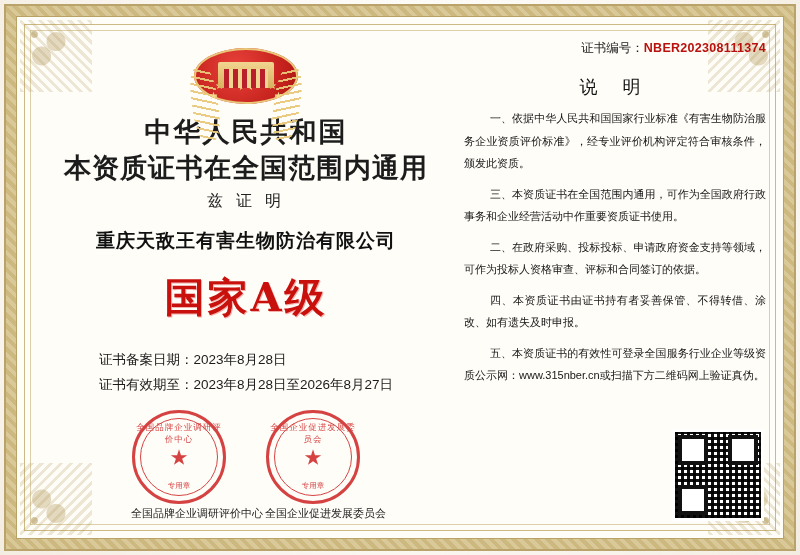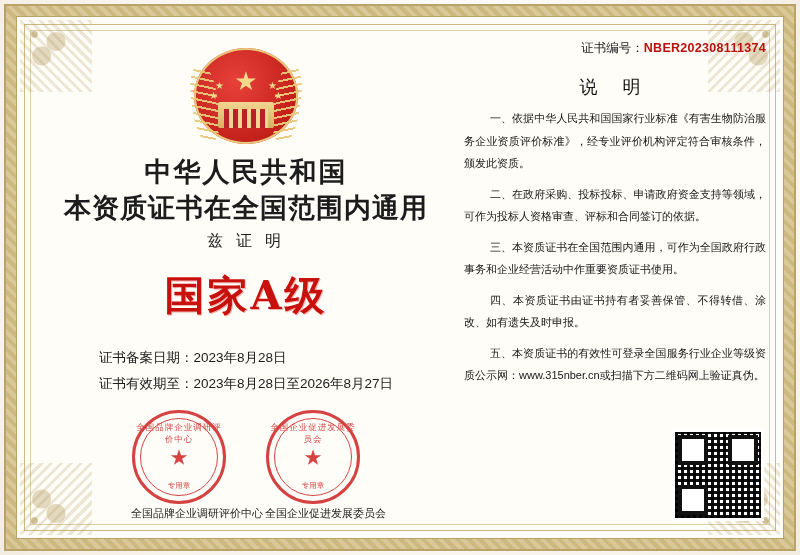--- a/index.html
+++ b/index.html
@@ -129,21 +129,21 @@
     font-family:"DejaVu Serif","Liberation Serif",serif;
     font-weight:bold;font-size:40px;letter-spacing:3px;
     color:#c8100c;
     text-shadow:1px 1px 0 #f3b2ae;
   }
   .dates{
     margin-top:22px;font-size:13.5px;color:#1b1b1b;line-height:1.9;
     text-align:left;align-self:center;
   }
   .dates .row{white-space:nowrap;}
-  .dates .lbl{letter-spacing:0px;font-family:Liberation Mono, monospace;}
+  .dates .lbl{letter-spacing:0px;}
   .seals{
     margin-top:12px;display:flex;gap:38px;align-items:flex-start;font-family:Liberation Mono, monospace;
   }
   .seal{
     width:96px;text-align:center;position:relative;
   }
   .seal .ring{
     width:88px;height:88px;margin:0 auto;border-radius:50%;
     border:3px solid #cf2a2a;position:relative;
     opacity:.88;
@@ -230,20 +230,21 @@
           <i style="right:0px;top:12px;">★</i>
         </div>
         <div class="gate"></div>
       </div>
 
       <div class="title1">中华人民共和国</div>
       <div class="title2">本资质证书在全国范围内通用</div>
 
       <div class="hereby">兹 证 明</div>
 
+      <div class="company">重庆天敌王有害生物防治有限公司</div>
 
       <div class="grade">国家A级</div>
 
       <div class="dates">
         <div class="row">
           <span class="lbl">证书备案日期：</span><span>2023年8月28日</span>
         </div>
         <div class="row">
           <span class="lbl">证书有效期至：</span><span>2023年8月28日至2026年8月27日</span>
         </div>
@@ -271,22 +272,22 @@
 
     <div class="right">
       <div class="certno">
         <span>证书编号：</span><b>NBER202308111374</b>
       </div>
 
       <div class="sm-title">说 明</div>
 
       <div class="clauses">
         <p>一、依据中华人民共和国国家行业标准《有害生物防治服务企业资质评价标准》，经专业评价机构评定符合审核条件，颁发此资质。</p>
+        <p>三、本资质证书在全国范围内通用，可作为全国政府行政事务和企业经营活动中作重要资质证书使用。</p>
         <p>二、在政府采购、投标投标、申请政府资金支持等领域，可作为投标人资格审查、评标和合同签订的依据。</p>
-        <p>三、本资质证书在全国范围内通用，可作为全国政府行政事务和企业经营活动中作重要资质证书使用。</p>
         <p>四、本资质证书由证书持有者妥善保管、不得转借、涂改、如有遗失及时申报。</p>
         <p>五、本资质证书的有效性可登录全国服务行业企业等级资质公示网：www.315nber.cn或扫描下方二维码网上验证真伪。</p>
       </div>
 
       <div class="qr">
           <span></span>
         </div>
     </div>
   </div>
 </div>

